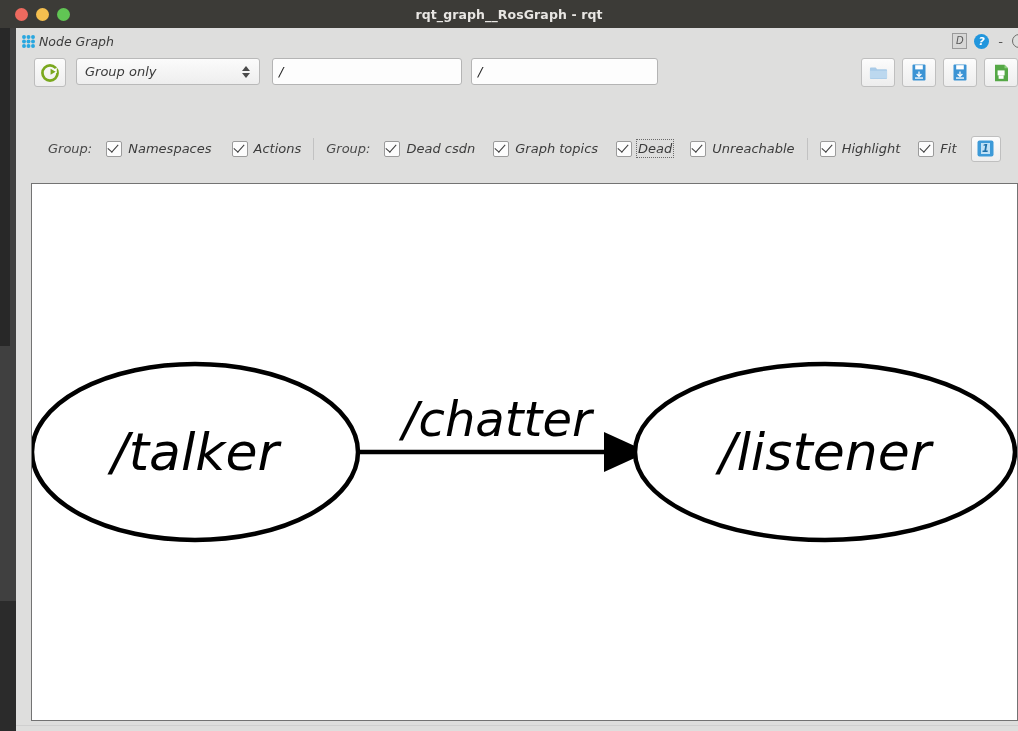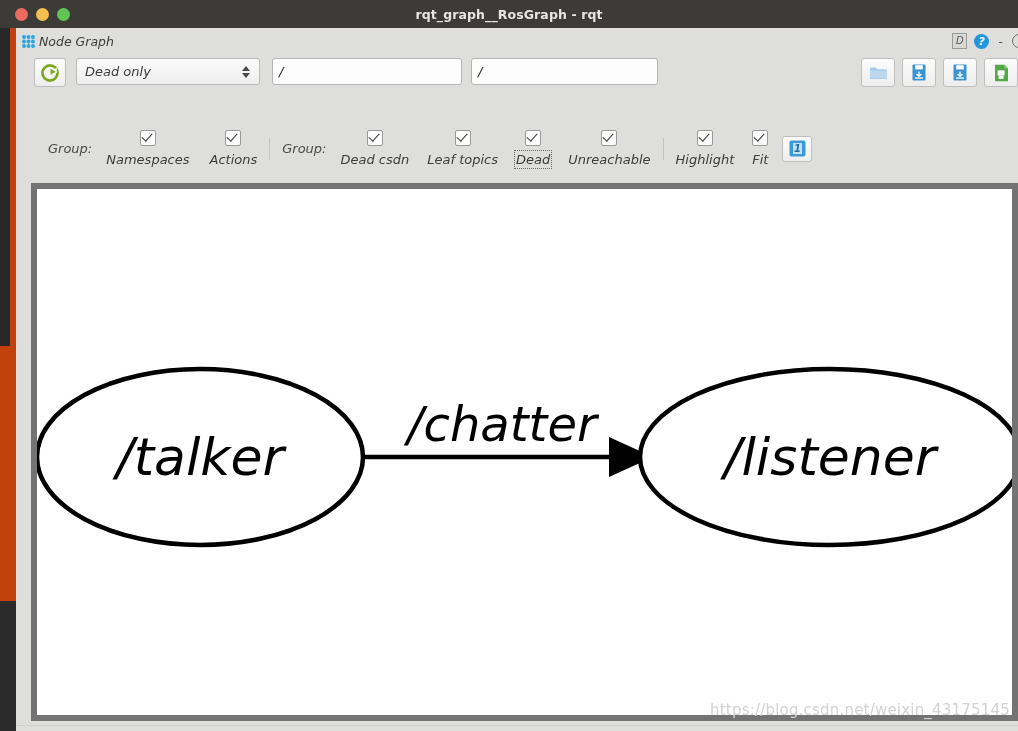--- a/index.html
+++ b/index.html
@@ -12,21 +12,21 @@
     height: 731px;
     overflow: hidden;
     font-family: "DejaVu Sans", "Liberation Sans", sans-serif;
     -webkit-font-smoothing: antialiased;
   }
 
   #screen {
     position: relative;
     width: 1018px;
     height: 601px;
-    background: #c2410c;
+    background: #404040;
   }
 
   
   .desktop-strip-left {
     position: absolute;
     left: 0; top: 28px;
     width: 10px; height: 318px;
     background: #282828;
   }
   .desktop-strip-right {
@@ -237,21 +237,20 @@
     text-align: center;
   }
   .grp-label {
     font-size: 13px;
     color: #4a4a4a;
   }
   .cb-item {
     display: flex;
     align-items: center;
     gap: 6px;
-    flex-direction: column;
   }
   .cb-box {
     width: 14px; height: 14px;
     background: #fcfcfc;
     border: 1px solid #9b9b9b;
     border-radius: 2px;
     position: relative;
     flex: 0 0 auto;
   }
   .cb-box::after {
@@ -287,21 +286,21 @@
     align-items: center;
     justify-content: center;
   }
 
   
   .canvas-frame {
     position: absolute;
     left: 15px; top: 155px;
     width: 987px; height: 538px;
     background: #ffffff;
-    border: 6px solid #737373;
+    border: 1px solid #737373;
     box-sizing: border-box;
     overflow: hidden;
   }
   .graph-svg { display: block; }
 
   
   .statusbar {
     position: absolute;
     left: 0; top: 697px;
     width: 1018px; height: 34px;
@@ -364,21 +363,21 @@
 
       <div class="tb-btn refresh-btn">
         <svg width="18" height="18" viewBox="0 0 20 20">
           <circle cx="10" cy="10" r="8.4" fill="none" stroke="#7aa81e" stroke-width="3"></circle>
           <path d="M10 10 L17.5 10 L17.5 4 Z" fill="#ffffff"></path>
           <path d="M10.6 5.2 L16.4 8.6 L10.6 12 Z" fill="#7aa81e"></path>
         </svg>
       </div>
 
       <div class="combo">
-        <span class="combo-text">Dead only</span>
+        <span class="combo-text">Group only</span>
         <span class="combo-arrows">
           <span class="arrow-up"></span>
           <span class="arrow-dn"></span>
         </span>
       </div>
 
       <div class="lineedit lineedit-1" title="/">/</div>
 
       <div class="lineedit lineedit-2" title="/">/</div>
 
@@ -439,21 +438,21 @@
 
       <span style="width:14px"></span>
       <div class="cb-item">
         <span class="cb-box"></span>
         <span class="cb-label">Dead csdn</span>
       </div>
 
       <span style="width:18px"></span>
       <div class="cb-item">
         <span class="cb-box"></span>
-        <span class="cb-label">Leaf topics</span>
+        <span class="cb-label">Graph topics</span>
       </div>
 
       <span style="width:18px"></span>
       <div class="cb-item">
         <span class="cb-box"></span>
         <span class="cb-label focused">Dead</span>
       </div>
 
       <span style="width:18px"></span>
       <div class="cb-item">
@@ -501,15 +500,14 @@
         <g>
           <ellipse cx="793" cy="268" rx="190" ry="88" fill="#ffffff" stroke="#000000" stroke-width="4.5"></ellipse>
           <text x="793" y="286" text-anchor="middle" font-family="DejaVu Sans, sans-serif" font-size="52" fill="#000000">/listener</text>
         </g>
       </svg>
     </div>
 
     <div class="statusbar"></div>
   </div>
 
-  <div class="watermark">https://blog.csdn.net/weixin_43175145</div>
 
 </div>
 
 </body></html>

